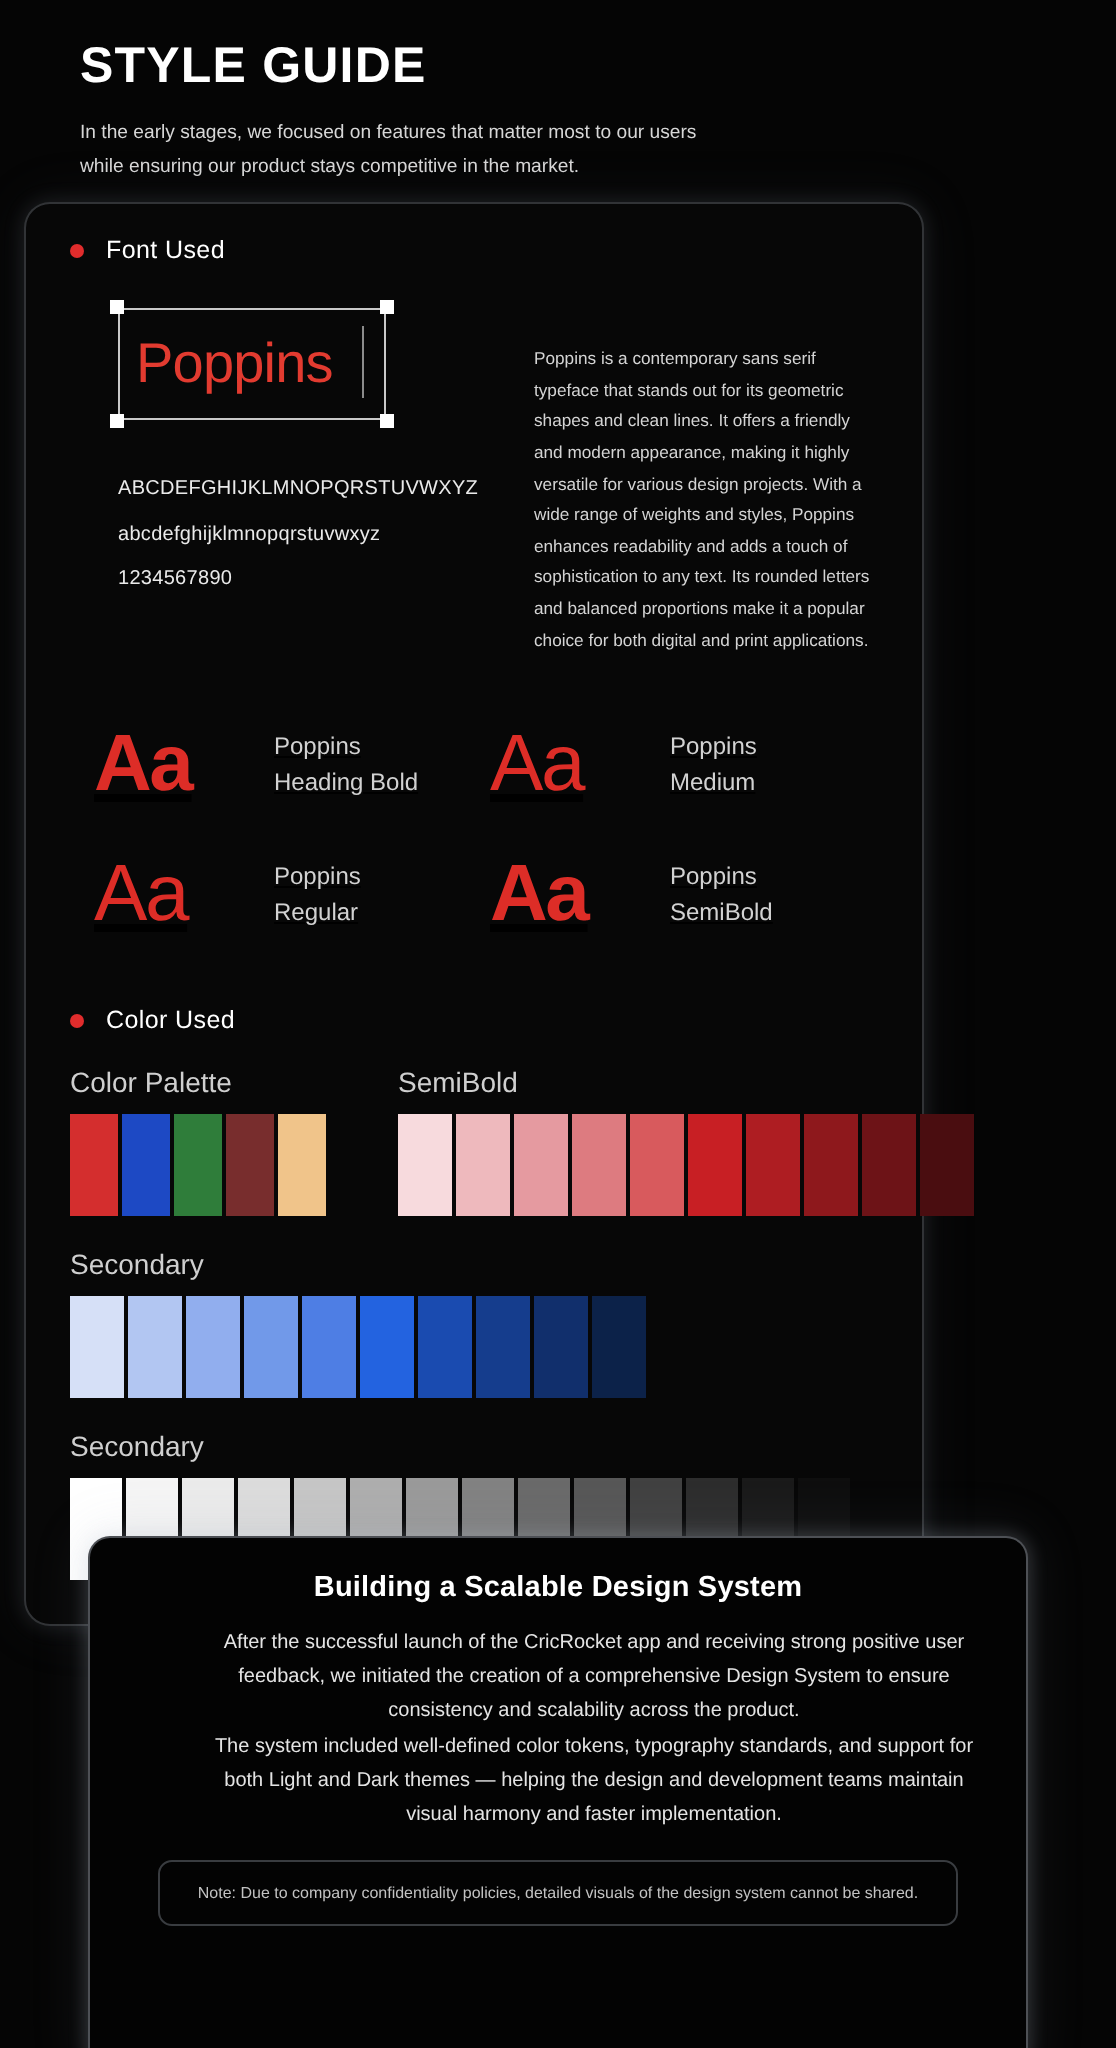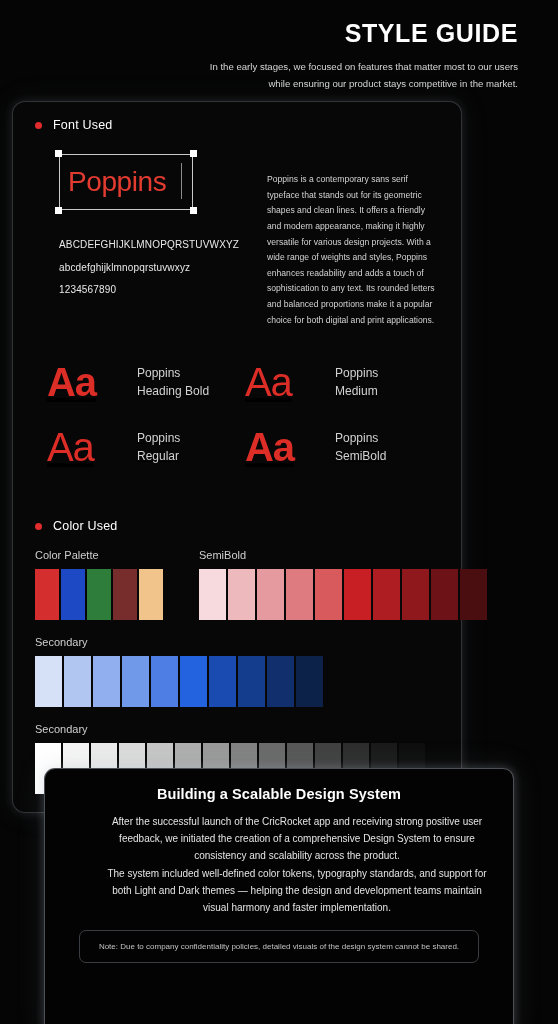--- a/index.html
+++ b/index.html
@@ -14,21 +14,21 @@
 
   .page {
     position: relative;
     width: 558px;
     height: 1024px;
     background: #050505;
     overflow: hidden;
   }
 
   
-  .header { padding: 18px 40px 0; text-align: right; }
+  .header { padding: 18px 40px 0; text-align: left; }
 
   .page-title {
     font-size: 25px;
     font-weight: bold;
     color: #ffffff;
     letter-spacing: 0.6px;
     line-height: 1.2;
   }
 
   .page-subtitle {
@@ -167,25 +167,25 @@
   .weight-aa.w-regular { font-weight: 300; }
 
   .weight-label {
     font-size: 12px;
     color: #d2d2d2;
     line-height: 1.5;
     font-weight: 400;
   }
 
   
-  .color-section { margin-top: 52px; }
+  .color-section { margin-top: 36px; }
 
   .swatch-group { margin-top: 16px; }
   .swatch-label {
-    font-size: 11px;
+    font-size: 14px;
     color: #cfcfcf;
     margin-bottom: 8px;
     font-weight: 400;
   }
   .swatch-row { display: flex; gap: 2px; }
   .swatch {
     height: 51px;
     flex: 0 0 auto;
   }
   .swatch.pal  { width: 24px; }

